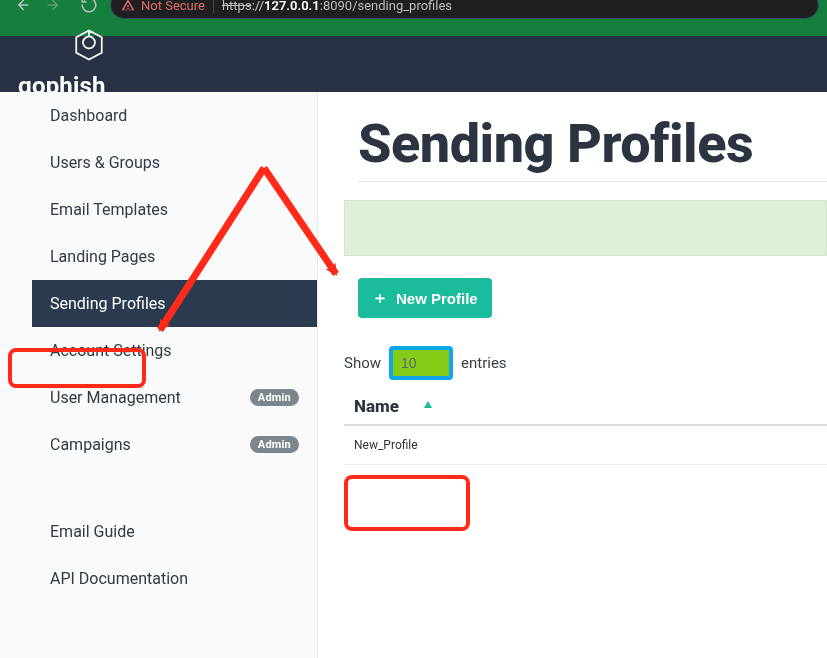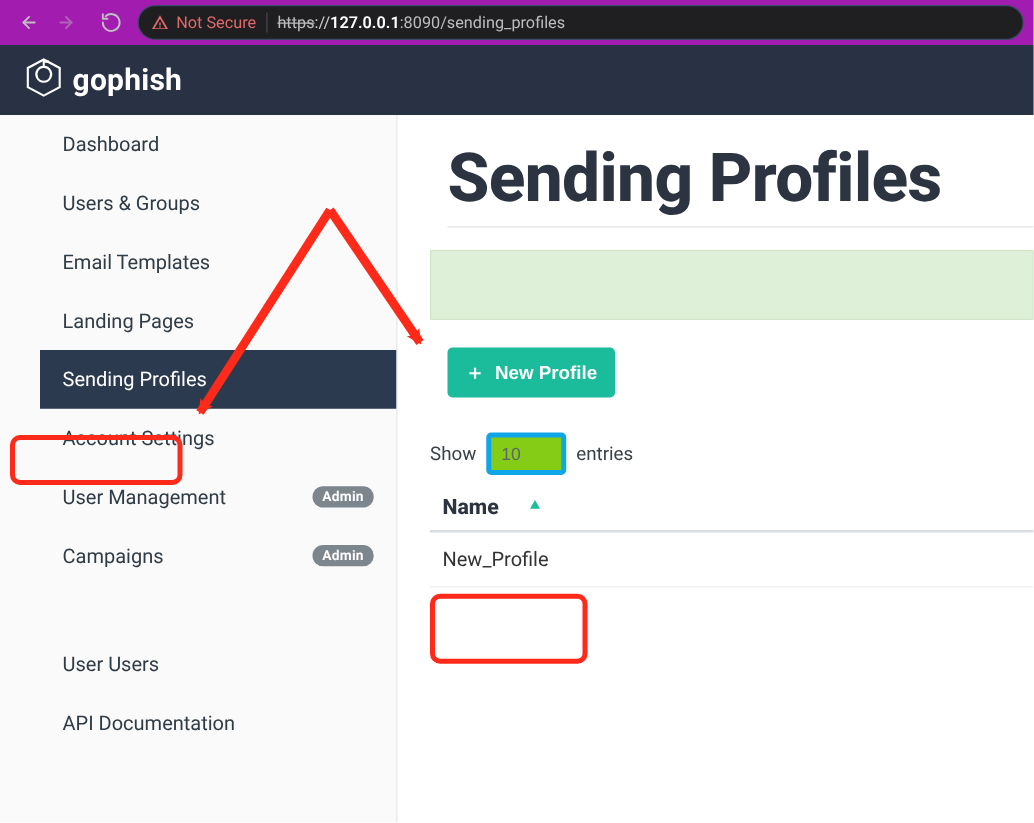--- a/index.html
+++ b/index.html
@@ -1,33 +1,33 @@
 <!DOCTYPE html>
 <html><head>
 <meta charset="utf-8">
 <style>
   * { box-sizing: border-box; margin: 0; padding: 0; }
   html, body { width: 827px; height: 658px; font-family: "Segoe UI", Roboto, "Helvetica Neue", Arial, sans-serif; overflow: hidden; background:#fff; }
 
   
-  .browser-chrome { display:flex; align-items:flex-start; height:36px; background:#a21caf; color:#bfbfc2; padding:4px 8px; gap:8px; }
+  .browser-chrome { display:flex; align-items:flex-end; height:36px; background:#15803d; color:#bfbfc2; padding:17px 8px; gap:8px; }
   .chrome-btn { width:26px; height:28px; display:flex; align-items:center; justify-content:center; border-radius:4px; color:#bfbfc2; }
   .chrome-btn svg { width:18px; height:18px; }
   .chrome-btn.disabled { opacity:0.45; }
   .address-wrap { flex:1; height:28px; background:#1f1f21; border:1px solid #3a4a66; border-radius:14px; display:flex; align-items:center; padding:0 10px; gap:8px; font-size:13px; color:#cfcfd3; }
   .sec-warn { display:flex; align-items:center; gap:6px; color:#e06a6a; font-size:13px; }
   .sec-warn svg { width:14px; height:14px; }
   .vsep { width:1px; height:16px; background:#4a4a4d; }
   .addr-text .strike { text-decoration:line-through; color:#bdbdc0; }
   .addr-text .host-strong { color:#ffffff; font-weight:600; }
   .addr-text .rest { color:#bdbdc0; }
 
   
   .app-header { height:56px; background:#283244; display:flex; align-items:center; padding:0 18px; }
-  .brand { display:flex; align-items:center; gap:6px; color:#fff; }
+  .brand { display:flex; align-items:flex-end; gap:6px; color:#fff;flex-direction:column; }
   .brand-logo svg { width:34px; height:34px; }
   .brand-name { font-size:24px; font-weight:700; letter-spacing:0.2px; color:#fff; }
 
   
   .app-body { display:flex; height:calc(658px - 36px - 56px); }
   .sidebar { width:318px; background:#fafafa; border-right:1px solid #e7e7e9;padding-left:32px; }
   .nav-list { list-style:none; }
   .nav-item { display:flex; align-items:center; justify-content:space-between; height:47px; padding:0 18px; color:#2f3b46; font-size:16px; cursor:pointer; }
   .nav-item.active { background:#2b3a4f; color:#fff; }
   .nav-item.guide-start { margin-top:40px; }
@@ -44,21 +44,21 @@
   .btn-primary .plus { font-size:16px; font-weight:900; }
 
   .table-controls { display:flex; align-items:center; gap:8px; margin:28px 0 8px 0; color:#3a4147; font-size:15px; }
   .entries-select { width:64px; height:34px; border:4px solid #0ea5e9; border-radius:4px; padding:0 8px; font-size:14px; color:#5e646c; background:#84cc16; }
 
   .data-table { width:100%; border-collapse:collapse; margin-top:6px; }
   .data-table th { text-align:left; font-size:17px; font-weight:800; color:#2b3440; padding:8px 10px; border-bottom:2px solid #d9dde2; }
   .th-sort { display:inline-flex; align-items:flex-start; gap:24px;justify-content:space-between; }
   .th-sort .sort-icon { margin-top:-2px; }
   .th-sort .sort-icon svg { width:10px; height:10px; }
-  .data-table td { padding:12px 10px; border-bottom:1px solid #eceef1; font-size:16px; color:#333; }
+  .data-table td { padding:12px 10px; border-bottom:1px solid #eceef1; font-size:12px; color:#333; }
 
   .table-info { margin-top:18px; font-size:15px; color:#3a4147; }
 
   
   .red-box { border:4px solid #ff2a1a; border-radius:8px; }
   .overlay { position:absolute; pointer-events:none; }
 
   
   #box-sidebar { left:8px; top:348px; width:138px; height:40px; position:fixed; z-index:5; }
   #box-newprofile { left:0px; top:197px; width:126px; height:56px; }
@@ -138,21 +138,21 @@
         </li>
       <li class="nav-item">
           <span>User Management</span>
           <span class="pill">Admin</span>
         </li>
       <li class="nav-item">
           <span>Campaigns</span>
           <span class="pill">Admin</span>
         </li>
       <li class="nav-item guide-start">
-          <span>User Users</span>
+          <span>Email Guide</span>
         </li>
       <li class="nav-item">
           <span>API Documentation</span>
         </li>
     </ul>
   </nav>
 
   <main class="main">
     <h1 class="page-title">Sending Profiles</h1>
     <div class="title-hr"></div>

